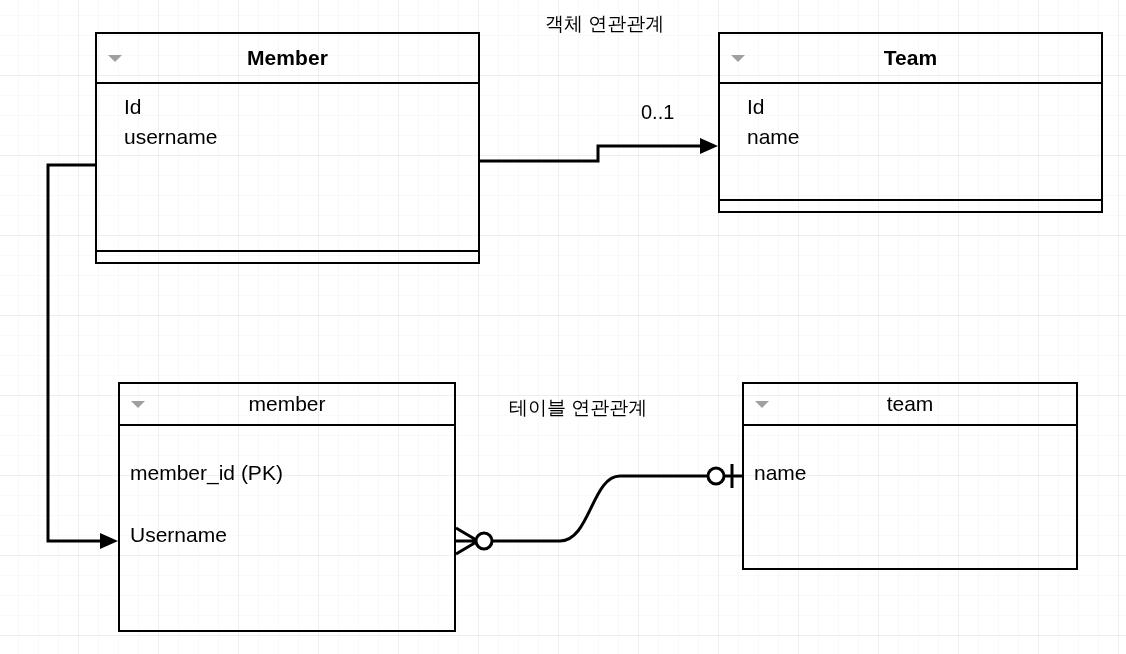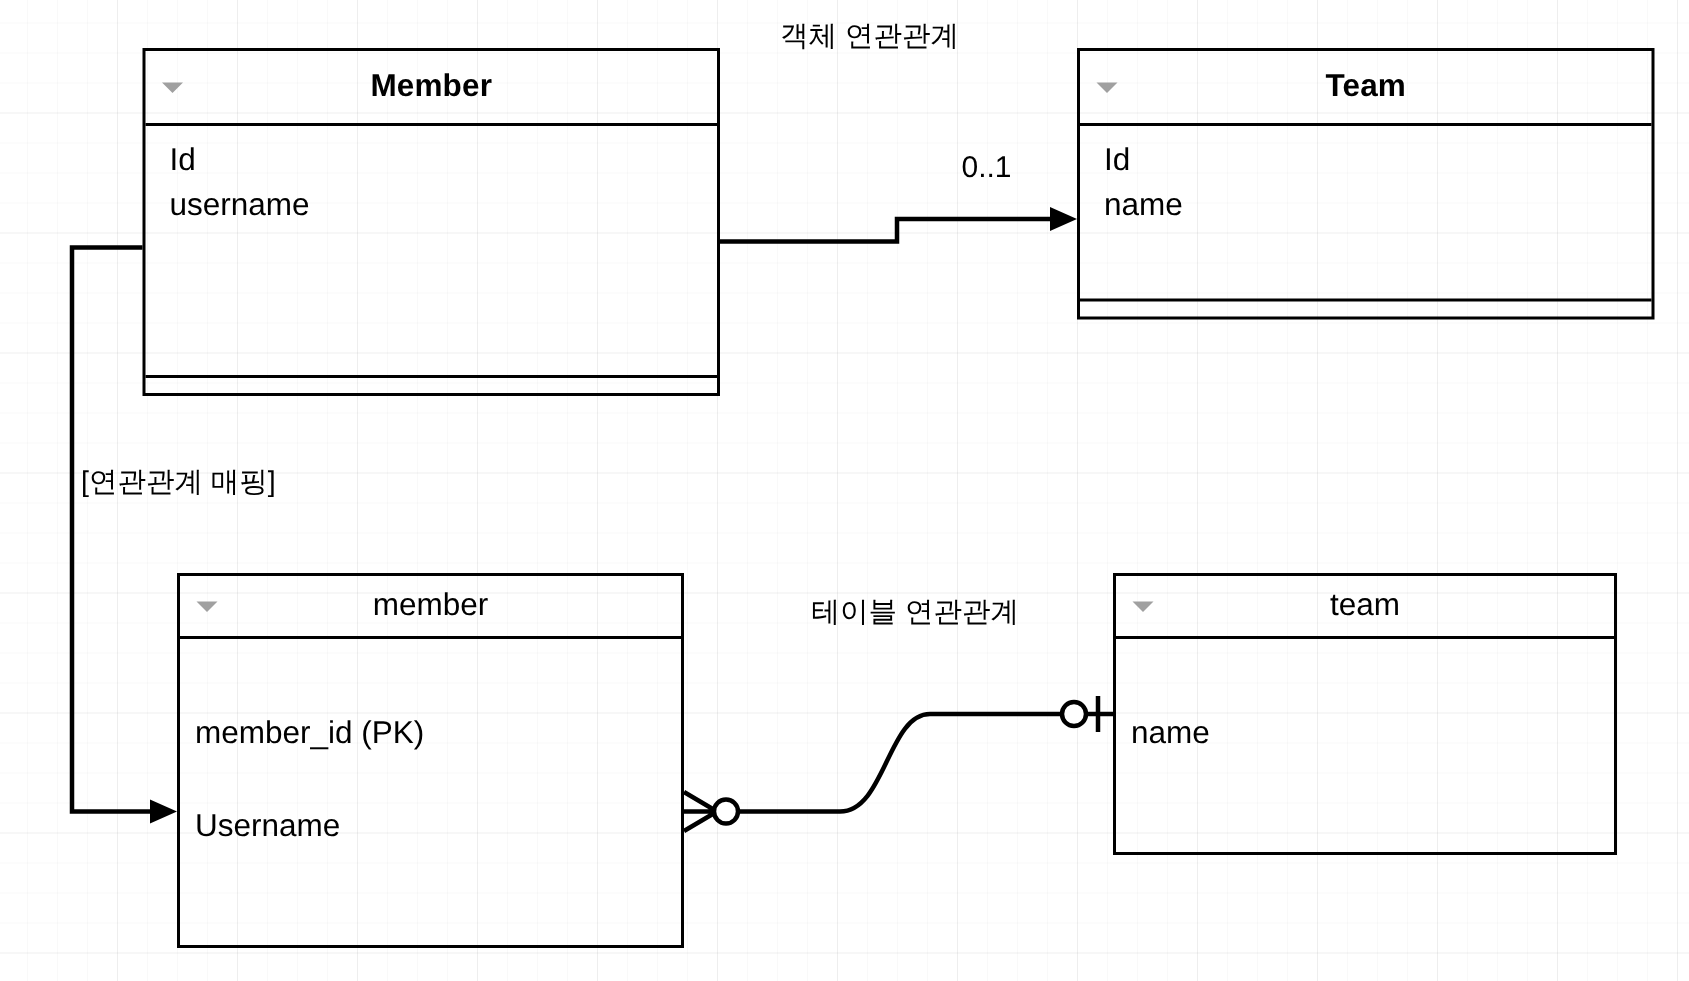--- a/index.html
+++ b/index.html
@@ -49,21 +49,21 @@
     justify-content: center;
   }
   .uml-title {
     font-size: 21px;
     font-weight: bold;
     color: #000000;
     letter-spacing: 0.1px;
   }
   .uml-attrs {
     box-sizing: border-box;
-    padding: 8px 10px 4px 16px;
+    padding: 8px 10px 4px 27px;
   }
   .uml-attrs .attr {
     font-size: 21px;
     line-height: 1.42;
     color: #000000;
     white-space: nowrap;
   }
   .uml-methods {
     box-sizing: border-box;
     border-top: 2px solid #000000;
@@ -85,22 +85,21 @@
     display: flex;
     align-items: center;
     justify-content: center;
   }
   .er-title {
     font-size: 21px;
     color: #000000;
   }
   .er-rows {
     box-sizing: border-box;
-    padding: 0 10px;
-    margin-top: 32px;
+    padding: 16px 10px;
   }
   .er-row {
     font-size: 21px;
     color: #000000;
     height: 62px;
     line-height: 62px;
     white-space: nowrap;
   }
 
   
@@ -198,21 +197,20 @@
   <div class="er-box" style="left:742px; top:382px; width:336px; height:188px;">
     <div class="er-header">
       <span class="collapse-tri"></span>
       <span class="er-title">team</span>
     </div>
     <div class="er-rows">
       <div class="er-row">name</div>
     </div>
   </div>
 
-  <div class="label label-obj" style="left:520px; top:11px;">객체 연관관계</div>
-
-  <div class="label label-map" style="left:54px; top:308px;">[연관관계 매핑]</div>
-
-  <div class="label label-table" style="left:509px; top:395px;margin-left:32px;">테이블 연관관계</div>
+  <div class="label label-obj" style="left:545px; top:11px;">객체 연관관계</div>
+
+
+  <div class="label label-table" style="left:509px; top:395px;">테이블 연관관계</div>
 
   <div class="label label-mult" style="left:641px; top:101px;">0..1</div>
 
 </div>
 
 </body></html>

